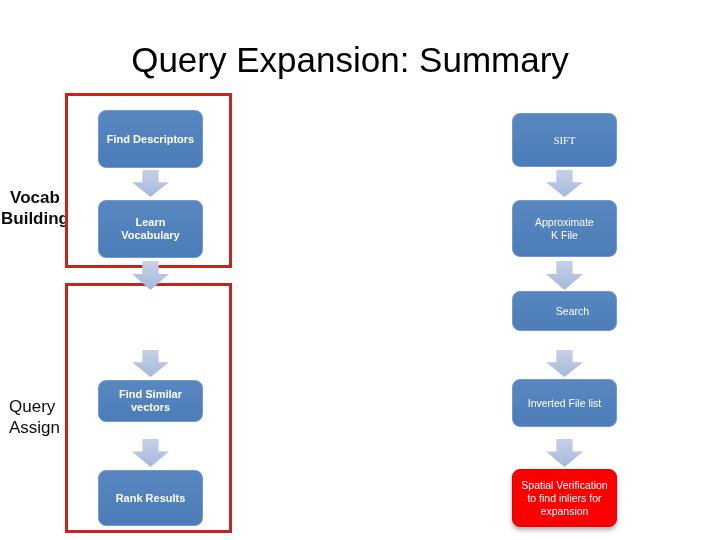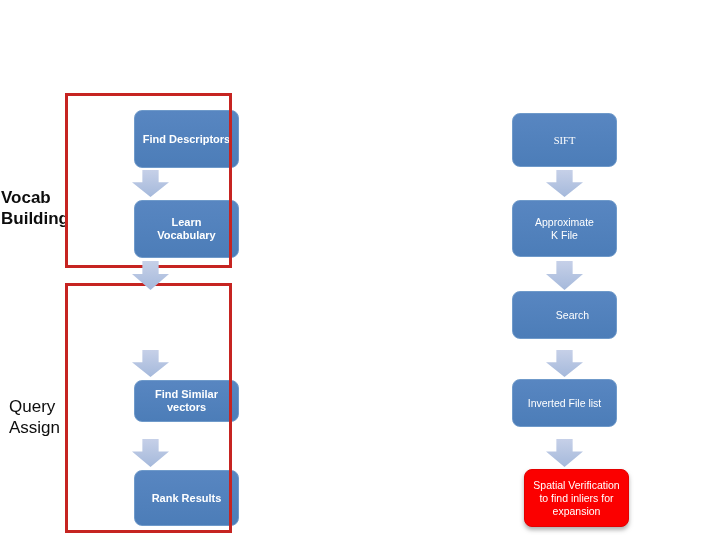--- a/index.html
+++ b/index.html
@@ -15,62 +15,63 @@
   .group-outline{
     position:absolute;border:3px solid #c62421;background:transparent;
     box-sizing:border-box;z-index:3;
   }
   .outline-vocab{left:65px;top:93px;width:167px;height:175px;}
   .outline-query{left:65px;top:283px;width:167px;height:250px;}
   .stage-label{
     position:absolute;color:#0d0d0d;font-size:17px;line-height:21px;
     white-space:pre-line;z-index:2;
   }
-  .stage-vocab{left:1px;top:187px;font-weight:700;}
+  .stage-vocab{left:1px;top:187px;font-weight:700;text-align:center;}
   .stage-query{left:9px;top:396px;font-weight:400;}
   .box{
     position:absolute;width:105px;border-radius:8px;box-sizing:border-box;
     display:flex;align-items:center;justify-content:center;text-align:center;
     color:#ffffff;white-space:pre-line;z-index:2;padding:2px 4px;
     background:linear-gradient(180deg,#5886c1 0%,#4c7db8 100%);
     border:1px solid #6f9aca;
   }
-  .box.left-col{left:98px;font-weight:700;font-size:11px;line-height:13px;margin-left:36px;}
+  .box.left-col{left:98px;font-weight:700;font-size:11px;line-height:13px;}
   .box.right-col{left:512px;font-weight:400;font-size:10.5px;line-height:13px;}
   .box.red{
     background:#fb0000;border:1px solid #e40000;
     box-shadow:0 3px 4px rgba(110,110,110,0.55);
   }
   .l1{top:110px;height:58px;}
   .l2{top:200px;height:58px;}
   .l3{top:290px;height:57px;}
   .l4{top:380px;height:42px;}
   .l5{top:470px;height:56px;}
   .r1{top:113px;height:54px;font-family:Liberation Serif, serif;}
   .r2{top:200px;height:57px;}
-  .r3{top:291px;height:48px;padding-left:20px;}
+  .r3{top:291px;height:40px;padding-left:20px;}
   .r4{top:379px;height:48px;}
-  .r5{top:469px;height:58px;margin-left:12px;}
+  .r5{top:469px;height:58px;}
   .arrow{
     position:absolute;width:37px;z-index:4;
     background:linear-gradient(180deg,#c6d0e8 0%,#a5b9db 100%);
     clip-path:polygon(28% 0%,72% 0%,72% 45%,100% 45%,50% 100%,0% 45%,28% 45%);
   }
   .arrow.left-col{left:132px;}
   .arrow.right-col{left:546px;}
   .a1{top:170px;height:27px;}
   .a2{top:261px;height:29px;}
   .a3{top:350px;height:27px;}
   .a4{top:439px;height:28px;}
 </style>
 </head>
 <body>
 
 <div class="slide">
 
+  <h1 class="title">Query Expansion: Summary</h1>
 
   <div class="group-outline outline-vocab"></div>
   <div class="group-outline outline-query"></div>
 
   <div class="stage-label stage-vocab">Vocab
 Building</div>
   <div class="stage-label stage-query">Query
 Assign</div>
 
   <div class="box left-col l1">Find Descriptors</div>

